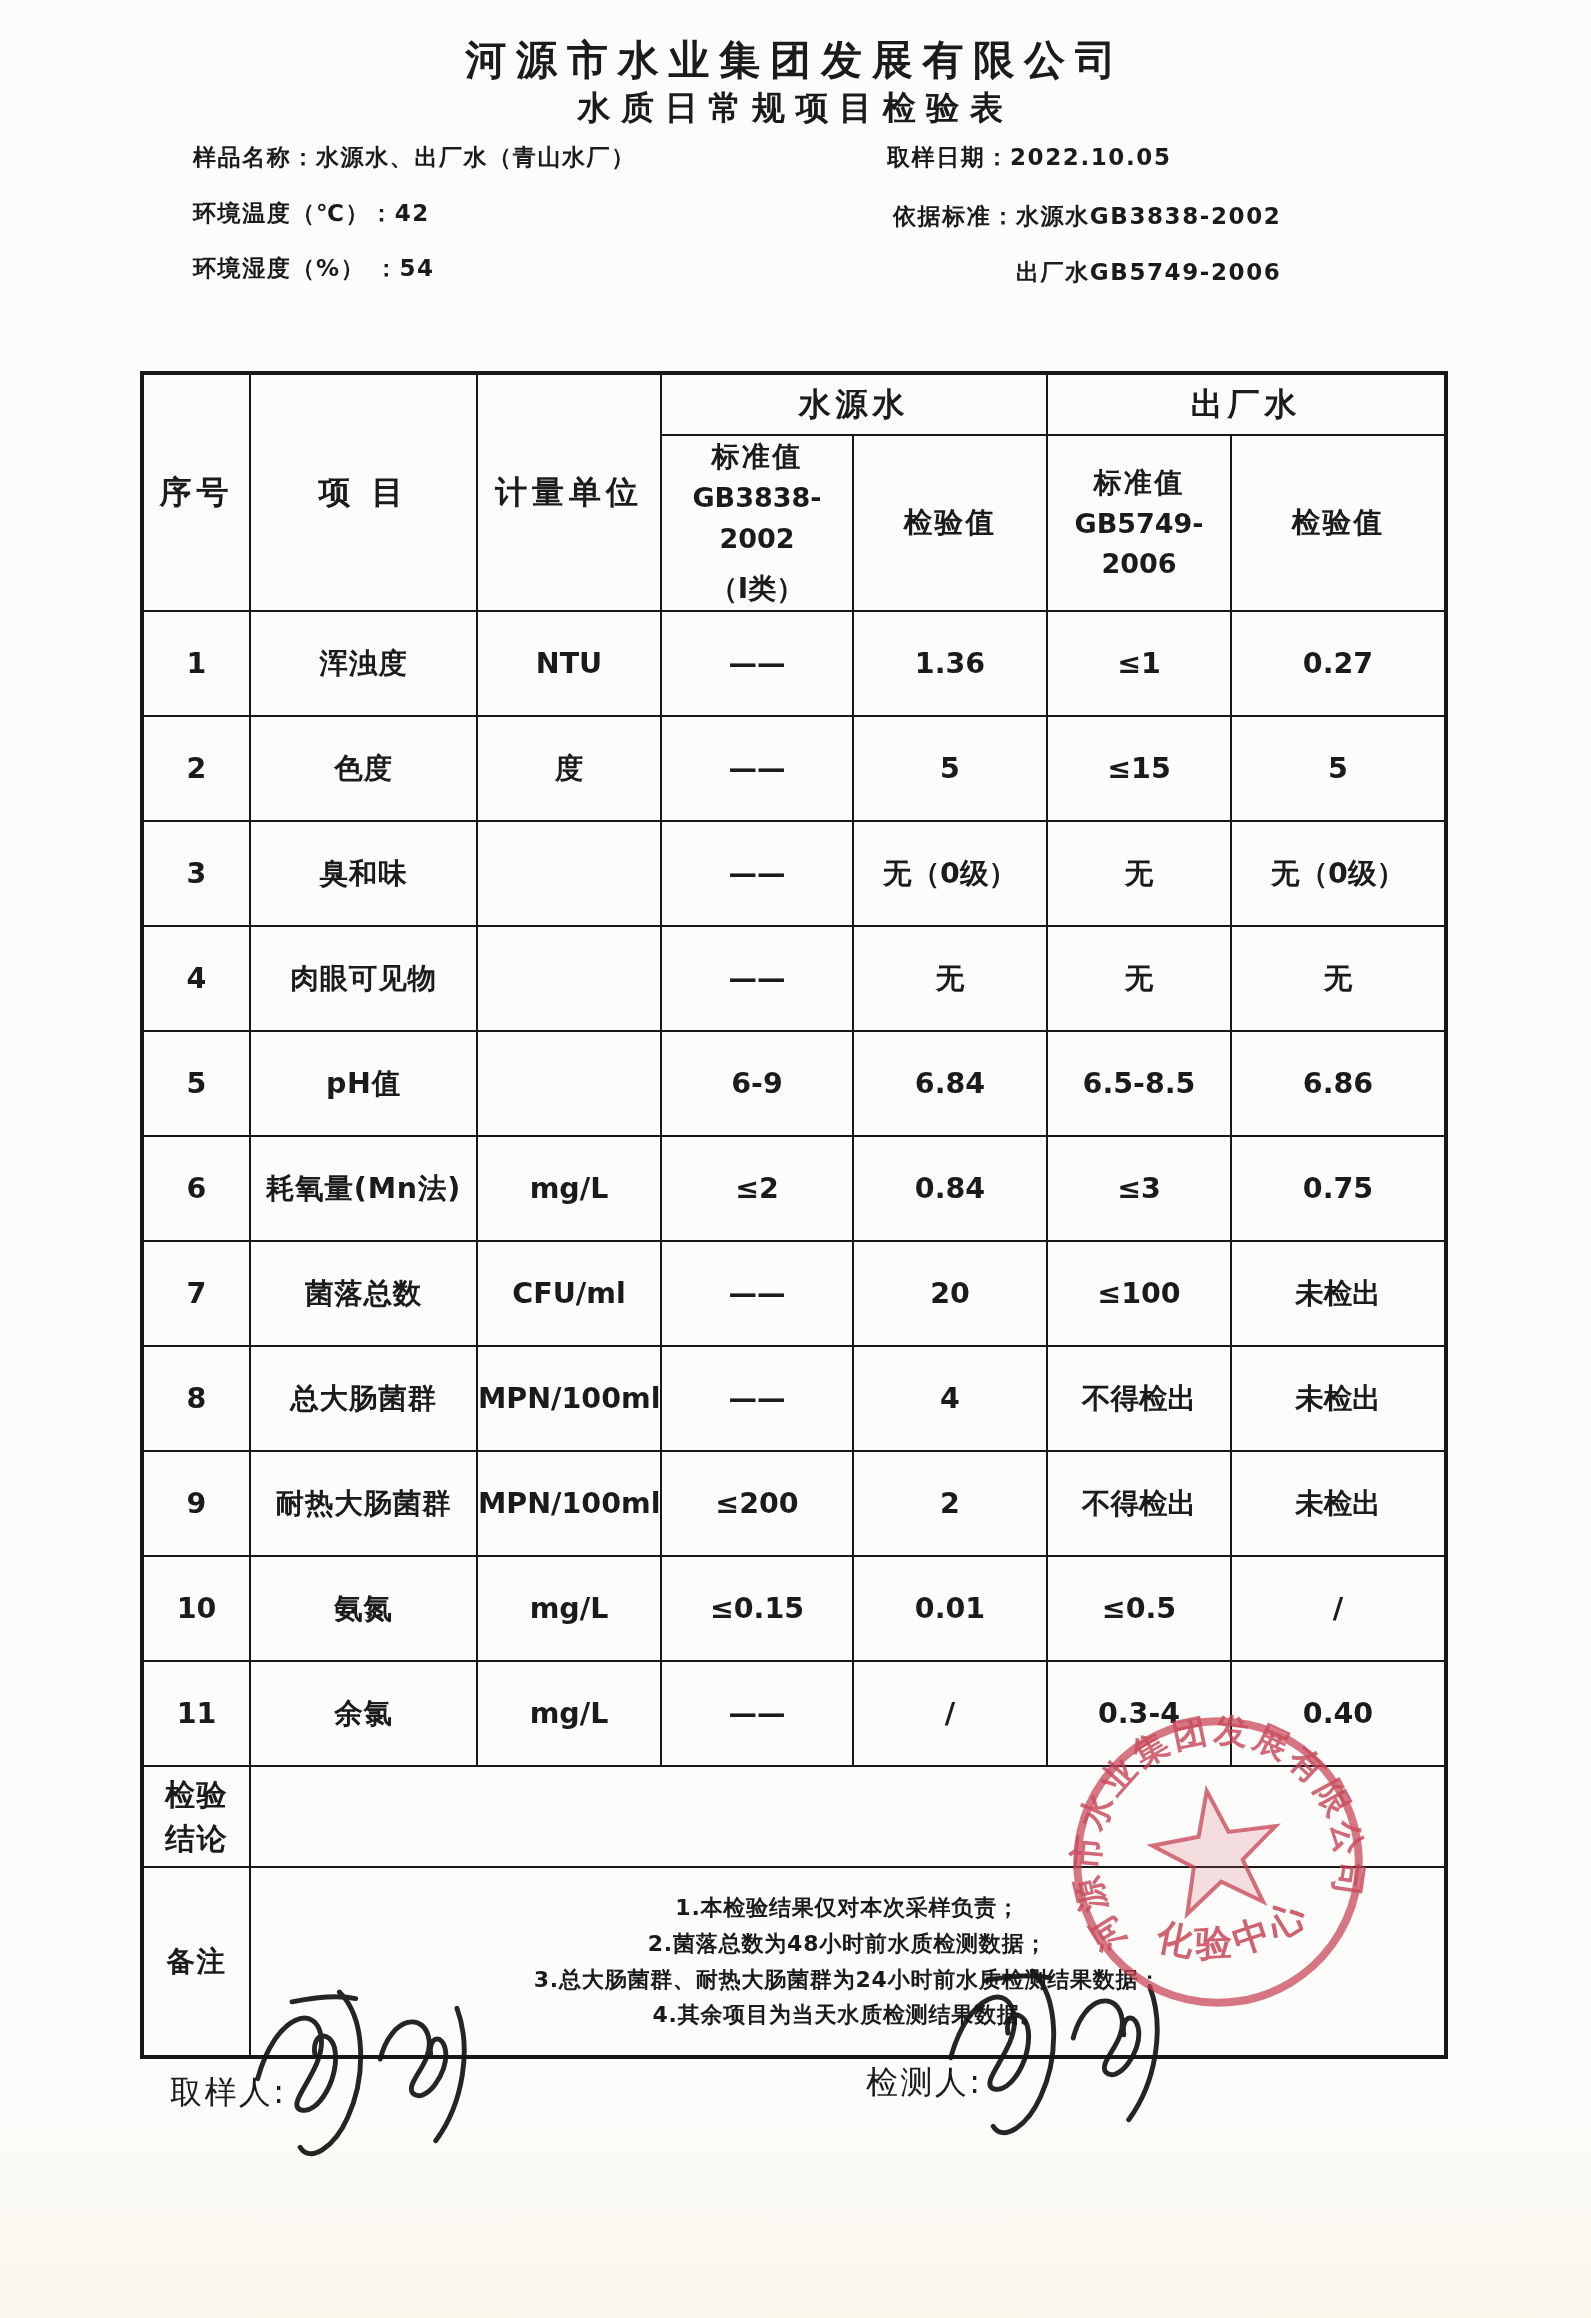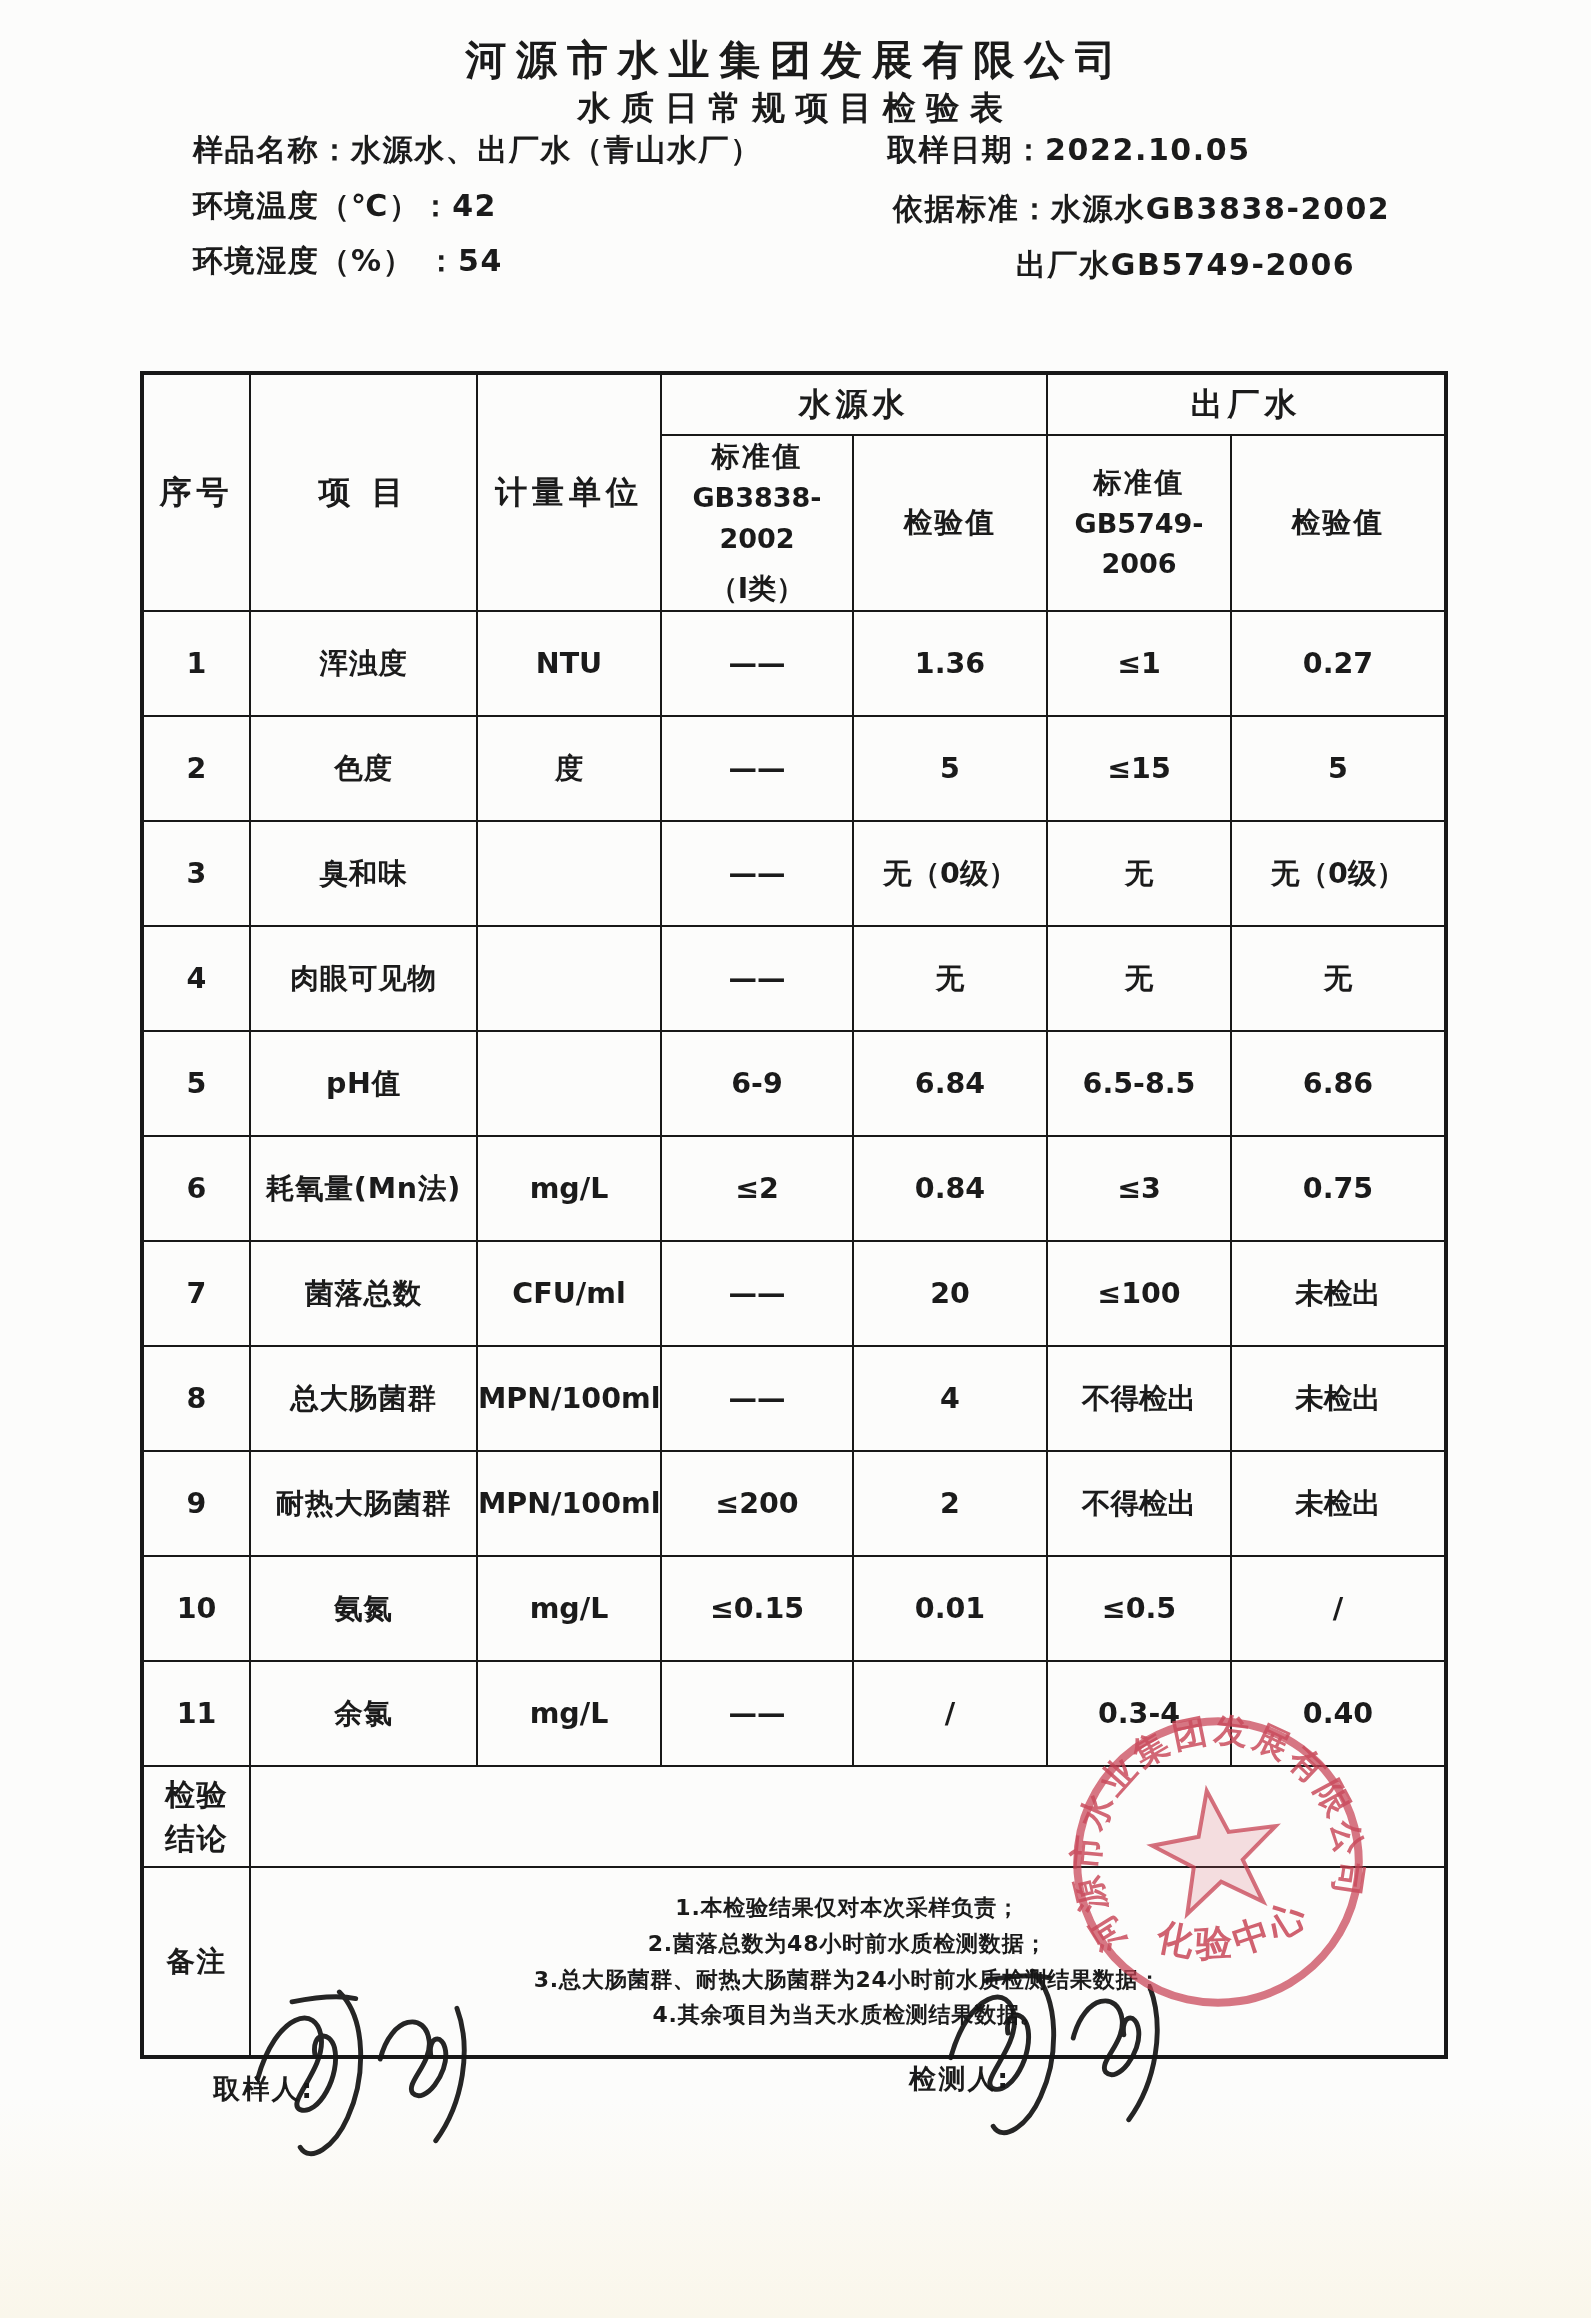--- a/index.html
+++ b/index.html
@@ -17,21 +17,21 @@
   
   .company-title{
     top:33px;left:0;width:100%;text-align:center;
     font-size:41px;font-weight:700;letter-spacing:9.8px;
   }
   .form-title{
     top:86px;left:0;width:100%;text-align:center;
     font-size:33px;font-weight:700;letter-spacing:10.6px;
   }
   
-  .info{font-size:30px;font-weight:700;letter-spacing:1.6px;white-space:nowrap;}
+  .info{font-size:23px;font-weight:700;letter-spacing:1.6px;white-space:nowrap;margin-top:12px;}
   .info-line1-left{left:193px;top:130px;}
   .info-line1-right{left:887px;top:130px;}
   .info-line2-left{left:193px;top:186px;}
   .info-line2-right{left:893px;top:189px;}
   .info-line3-left{left:193px;top:241px;}
   .info-line3-right{left:1016px;top:245px;}
   
   table.report{
     position:absolute;left:140px;top:371px;width:1304px;
     border-collapse:collapse;table-layout:fixed;
@@ -53,21 +53,21 @@
   .chk-cell{font-size:29px;letter-spacing:2.4px;}
   tr.data{height:105px;}
   td.c-item{text-align:left;padding-left:11.4px;letter-spacing:0.8px;}
   tr.concl{height:101px;}
   .concl-label{width:68px;margin:0 auto;line-height:1.45;font-size:30px;letter-spacing:1.6px;}
   tr.remarks-row{height:190px;}
   td.remarks-cell{text-align:left;padding-left:11.4px;}
   .remark-line{font-size:22px;line-height:1.62;font-weight:700;letter-spacing:0.8px;white-space:nowrap;}
   .remarks-label{font-size:30px;letter-spacing:1.6px;}
   
-  .sign-label{font-size:27px;font-weight:700;letter-spacing:2.4px;margin-left:43px;}
+  .sign-label{font-size:32px;font-weight:400;letter-spacing:2.4px;}
   .sampler-label{left:170px;top:2071px;}
   .tester-label{left:866px;top:2061px;}
   
   .seal{left:1058px;top:1702px;width:320px;height:320px;transform:rotate(-9deg);opacity:0.92;}
   
   .sig{stroke:#151515;fill:none;stroke-linecap:round;stroke-linejoin:round;opacity:0.93;}
   .sig1{left:243px;top:1979px;width:245px;height:196px;}
   .sig2{left:936px;top:1958px;width:245px;height:196px;}
 </style>
 </head>

